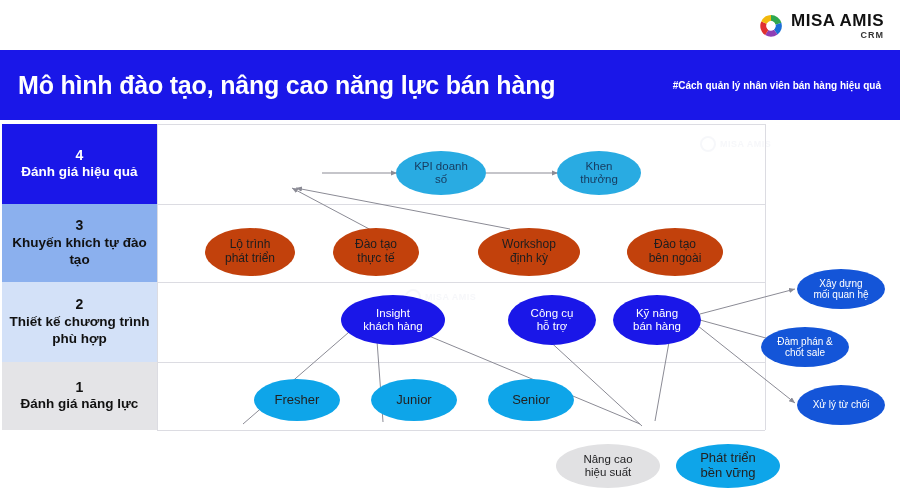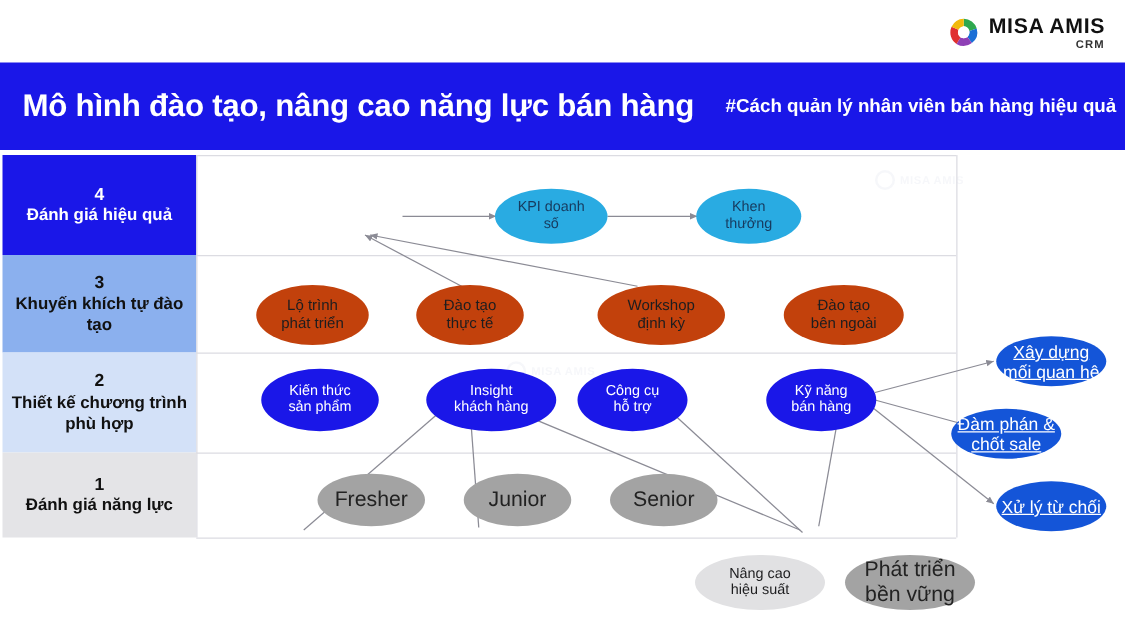--- a/index.html
+++ b/index.html
@@ -26,22 +26,22 @@
   .banner{
     position:absolute;left:0;top:50px;width:900px;height:70px;
     background:#1A17E8;
     display:flex;align-items:center;
   }
   .banner-title{
     color:#fff;font-size:25px;font-weight:bold;
     margin-left:18px;letter-spacing:-0.2px;white-space:nowrap;
   }
   .banner-sub{
-    position:absolute;right:7px;top:50%;transform:translateY(-50%);
-    color:#fff;font-size:15px;font-weight:bold;white-space:nowrap;
+    position:absolute;right:19px;top:50%;transform:translateY(-50%);
+    color:#fff;font-size:10px;font-weight:bold;white-space:nowrap;
   }
 
   
   .stage{position:absolute;left:0;top:124px;width:900px;height:376px;}
 
   
   .band{position:absolute;left:2px;width:155px;box-sizing:border-box;
         display:flex;flex-direction:column;align-items:center;justify-content:center;
         text-align:center;padding:2px 6px;}
   .band .num{font-size:14px;font-weight:bold;line-height:1.25;}
@@ -63,22 +63,22 @@
   .node{
     position:absolute;
     display:flex;align-items:center;justify-content:center;
     text-align:center;border-radius:50%;
     line-height:1.15;white-space:pre-line;
     box-sizing:border-box;
   }
   .n-cyan{background:#29ABE2;color:#173a5e;font-size:11.5px;}
   .n-gray{background:#c2410c;color:#1d1d1f;font-size:12px;}
   .n-blue{background:#1A17E8;color:#ffffff;font-size:11.5px;}
-  .n-rblue{background:#1455D8;color:#ffffff;font-size:14px;text-decoration:underline;}
-  .n-pale{background:#a3a3a3;color:#222;font-size:17px;}
+  .n-rblue{background:#1455D8;color:#ffffff;font-size:10px;}
+  .n-pale{background:#0ea5e9;color:#222;font-size:13px;}
   .n-gray2{background:#E1E1E3;color:#1d1d1f;font-size:11.5px;}
 
   
   .wm{position:absolute;opacity:.45;pointer-events:none;
       display:flex;align-items:center;gap:4px;}
   .wm .wm-d{width:12px;height:12px;border-radius:50%;border:2.5px solid #eceef4;}
   .wm .wm-t{font-size:9px;font-weight:bold;color:#eceef4;letter-spacing:.5px;}
 </style>
 </head>
 <body>
@@ -182,25 +182,23 @@
 
     <div class="node n-gray" style="left:205px;top:104px;width:90px;height:48px;">Lộ trình
 phát triển</div>
     <div class="node n-gray" style="left:333px;top:104px;width:86px;height:48px;">Đào tạo
 thực tế</div>
     <div class="node n-gray" style="left:478px;top:104px;width:102px;height:48px;">Workshop
 định kỳ</div>
     <div class="node n-gray" style="left:627px;top:104px;width:96px;height:48px;">Đào tạo
 bên ngoài</div>
 
-    <div class="node n-blue" style="left:209px;top:171px;width:94px;height:50px;">Kiến thức
-sản phẩm</div>
     <div class="node n-blue" style="left:341px;top:171px;width:104px;height:50px;">Insight
 khách hàng</div>
-    <div class="node n-blue" style="left:462px;top:171px;width:88px;height:50px;">Công cụ
+    <div class="node n-blue" style="left:508px;top:171px;width:88px;height:50px;">Công cụ
 hỗ trợ</div>
     <div class="node n-blue" style="left:613px;top:171px;width:88px;height:50px;">Kỹ năng
 bán hàng</div>
 
     <div class="node n-pale" style="left:254px;top:255px;width:86px;height:42px;">Fresher</div>
     <div class="node n-pale" style="left:371px;top:255px;width:86px;height:42px;">Junior</div>
     <div class="node n-pale" style="left:488px;top:255px;width:86px;height:42px;">Senior</div>
 
     <div class="node n-rblue" style="left:797px;top:145px;width:88px;height:40px;">Xây dựng
 mối quan hệ</div>

